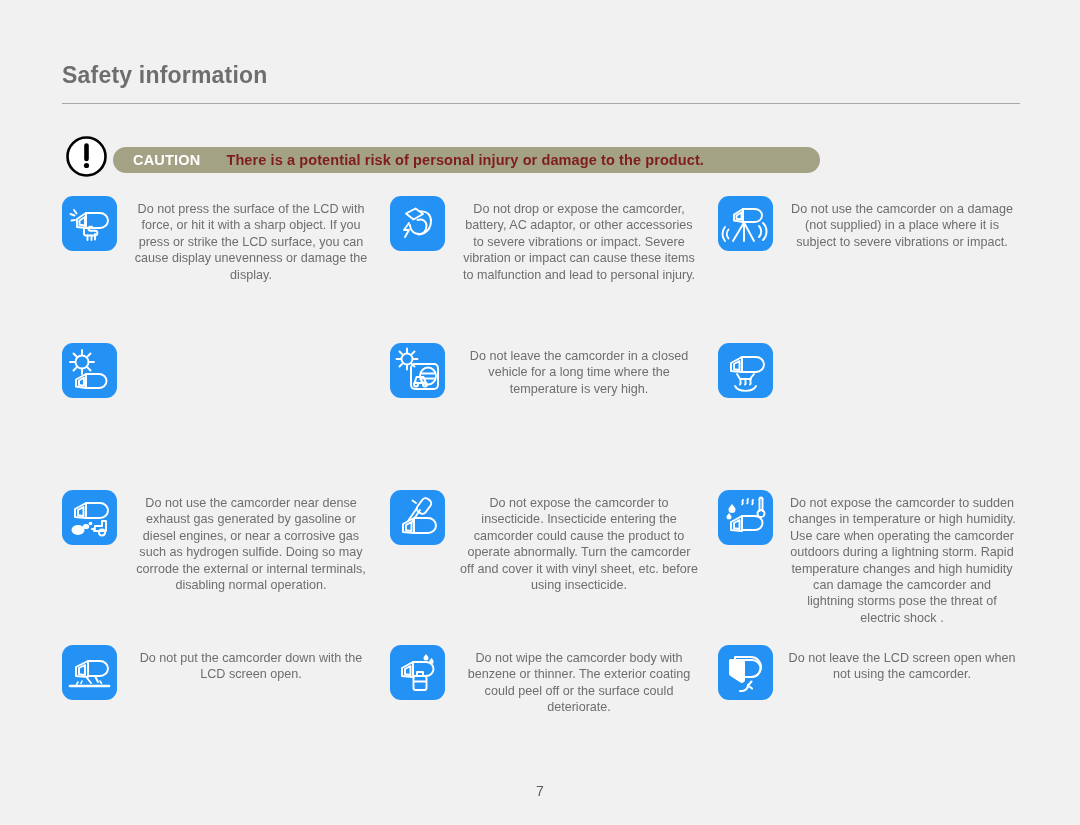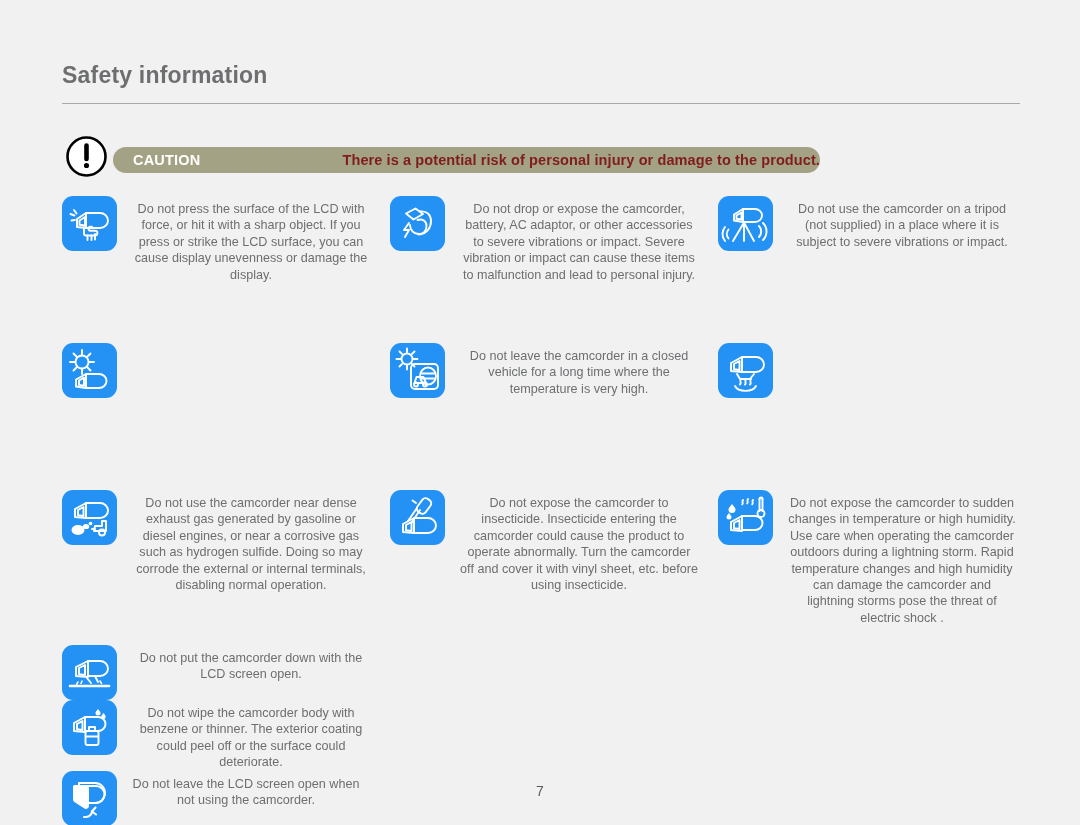--- a/index.html
+++ b/index.html
@@ -46,21 +46,20 @@
   .caution-band {
     position: absolute;
     left: 113px;
     top: 147px;
     width: 707px;
     height: 26px;
     background: #a4a284;
     border-radius: 13px;
     display: flex;
     align-items: center;
-    justify-content: space-between;
   }
   .caution-word {
     color: #ffffff;
     font-size: 14.5px;
     font-weight: bold;
     margin-left: 20px;
     letter-spacing: .2px;
   }
   .caution-text {
     color: #7f1d1d;
@@ -118,21 +117,21 @@
     line-height: 16.4px;
     color: #6d6e70;
     max-width: 238px;
     padding-top: 5px;
   }
   .cell.c2 .warn-text { max-width: 228px; }
 
   .row-0 { height: 147px; }
   .row-1 { height: 147px; }
   .row-2 { height: 155px; }
-  .row-3 { height: 120px; flex-direction: column; }
+  .row-3 { height: 120px; }
 
   
   .page-number {
     position: absolute;
     left: 0;
     right: 0;
     top: 783px;
     text-align: center;
     font-size: 14px;
     color: #58595b;
@@ -195,21 +194,21 @@
             <g fill="none" stroke="#ffffff" stroke-width="1.9" stroke-linejoin="round" stroke-linecap="round">
               <path d="M25 13 h12 a7 6.5 0 0 1 0 13 h-12 z"></path>
               <path d="M25 13 l-9 5.5 v6 l9 1.5 z"></path>
               <path d="M18.5 19.5 l5 -3 v7 l-5 -0.7 z"></path>
               <path d="M26 26.5 L15 45 M26 26.5 L26 45 M26 26.5 L36 45"></path>
               <path d="M10.5 33.5 a7 7 0 0 0 0 9 M7 31 a11 11 0 0 0 0 14"></path>
               <path d="M41 30 a8 8 0 0 1 0 11 M45 27 a12 12 0 0 1 0 17"></path>
             </g>
           </svg>
         </div>
-        <div class="warn-text">Do not use the camcorder on a tripod (not supplied) in a place where it is subject to severe vibrations or impact.</div>
+        <div class="warn-text">Do not use the camcorder on a damage (not supplied) in a place where it is subject to severe vibrations or impact.</div>
       </div>
     </div>
 
     <div class="row row-1">
       <div class="cell c0">
         <div class="icon-box">
           <svg viewBox="0 0 55 55">
             <g fill="none" stroke="#ffffff" stroke-width="1.9" stroke-linejoin="round" stroke-linecap="round">
               <circle cx="20" cy="19" r="6.5"></circle>
               <path d="M20 7 v4.5 M20 26.5 v4.5 M8 19 h4.5 M27.5 19 h4.5

